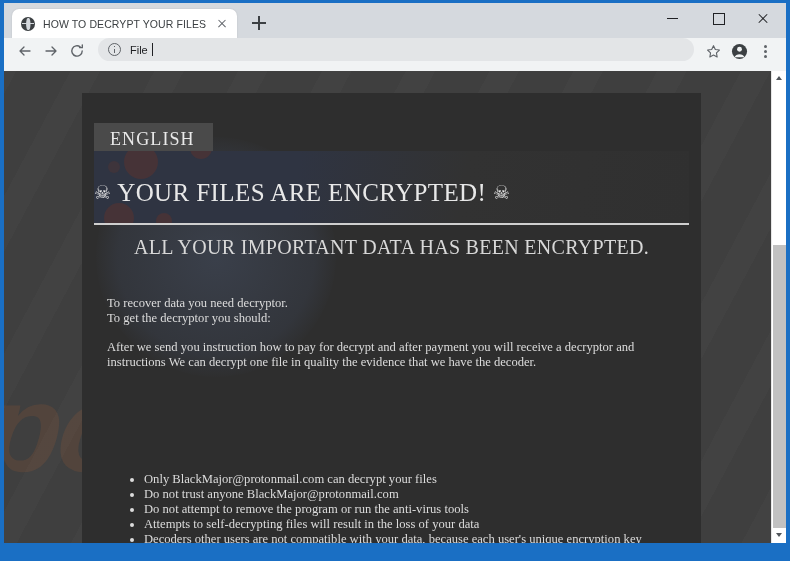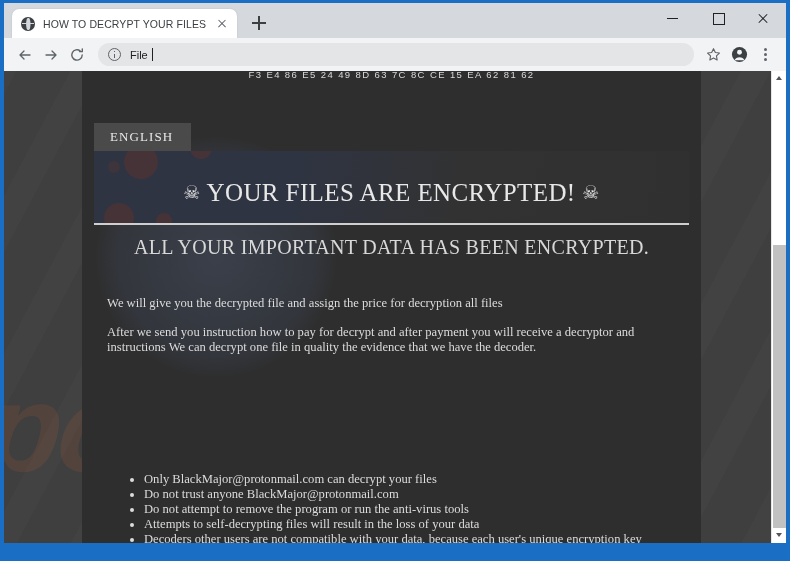--- a/index.html
+++ b/index.html
@@ -159,21 +159,20 @@
   #btn-close::before { transform: rotate(45deg); }
   #btn-close::after  { transform: rotate(-45deg); }
 
   
   #toolbar {
     position: absolute;
     left: 0; top: 35px;
     width: 100%; height: 33px;
     background: #f1f3f4;
     display: flex;
-    align-items: center;
     padding: 0 8px;
   }
 
   .nav-btn {
     width: 26px; height: 26px;
     position: relative;
     cursor: pointer;
     flex: 0 0 auto;
     color: #5f6368;
     display: flex;
@@ -374,21 +373,21 @@
     position: absolute;
     left: 12px; top: 30px;
     height: 28px;
     display: flex;
     z-index: 12;
   }
   .lang-tab {
     background: #4a4a4a;
     color: #e9e9e9;
     font-family: "Liberation Serif", serif;
-    font-size: 13px;
+    font-size: 18px;
     letter-spacing: 1.1px;
     padding: 6px 18px 6px 16px;
     cursor: pointer;
   }
 
   
   #note-header {
     position: absolute;
     left: 12px; top: 58px;
     width: 595px;
@@ -416,21 +415,20 @@
     border-radius: 50%;
     background: radial-gradient(circle, rgba(86,104,140,0.30) 0%, rgba(72,88,122,0.18) 58%, rgba(0,0,0,0) 72%);
     z-index: 9;
     pointer-events: none;
   }
 
   #note-title {
     position: absolute;
     left: 0; right: 0;
     top: 28px;
-    text-align: center;
     font-family: "Liberation Serif", serif;
     font-size: 25px;
     color: #e8e8e8;
     letter-spacing: .4px;
     white-space: nowrap;
   }
   .skull { font-size: 19px; vertical-align: 2px; }
 
   #note-rule {
     position: absolute;
@@ -554,21 +552,20 @@
     </div>
 
     <div id="page-viewport">
 
       <div id="ransom-page">
 
         <div id="watermark">pcrisk.com</div>
 
         <div id="page-stripes"></div>
 
-        <div id="hex-strip">F3 E4 86 E5 24 49 8D 63 7C 8C CE 15 EA 62 81 62</div>
 
         <div id="note-panel">
 
           <div id="header-glow"></div>
 
           <div id="lang-tabs">
             <div class="lang-tab">ENGLISH</div>
           </div>
 
           <div id="note-header">
@@ -584,21 +581,22 @@
               <span class="skull">☠</span>
             </div>
           </div>
 
           <div id="note-rule"></div>
 
           <div id="note-subtitle">ALL YOUR IMPORTANT DATA HAS BEEN ENCRYPTED.</div>
 
           <div id="note-body">
             <p>
-              <span>We will give you the decrypted file and assign the price for decryption all files</span>
+              <span>To recover data you need decryptor.</span><br>
+              <span>To get the decryptor you should:</span>
             </p>
             <p>
               <span>After we send you instruction how to pay for decrypt and after payment you will receive a decryptor and</span><br>
               <span>instructions We can decrypt one file in quality the evidence that we have the decoder.</span><br>
             </p>
           </div>
 
           <ul id="note-bullets">
             <li>Only BlackMajor@protonmail.com can decrypt your files</li>
             <li>Do not trust anyone BlackMajor@protonmail.com</li>

